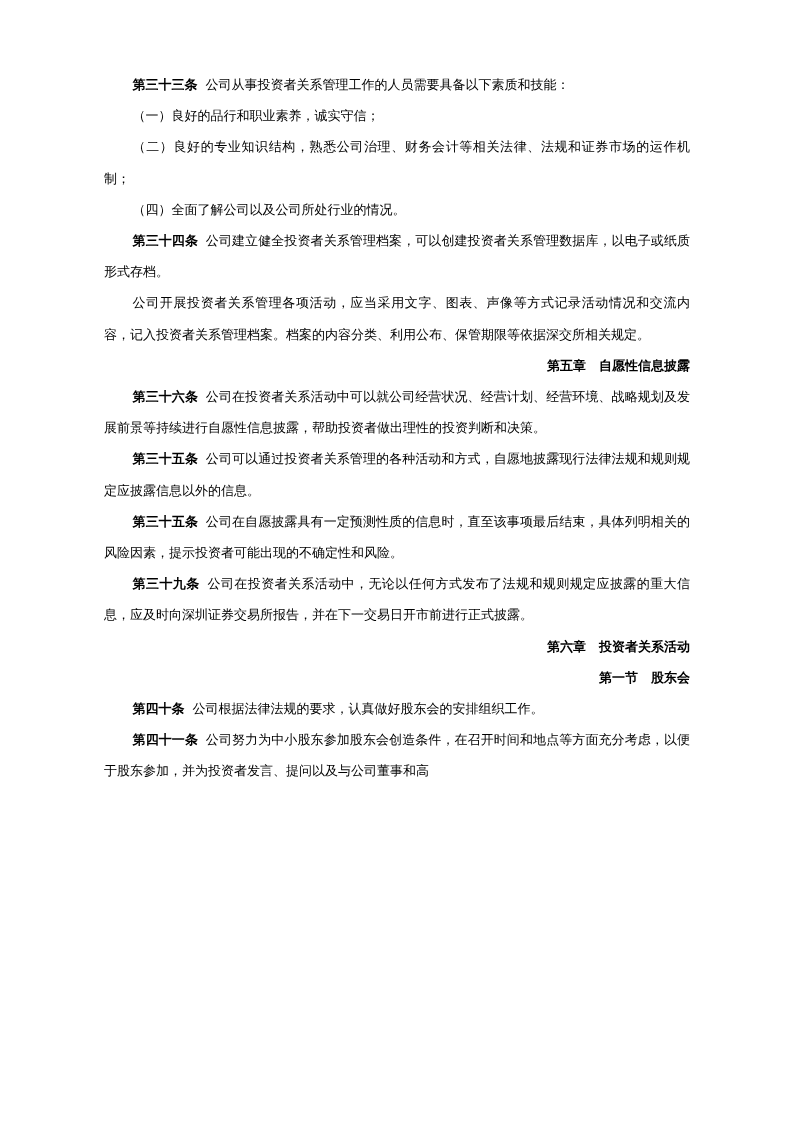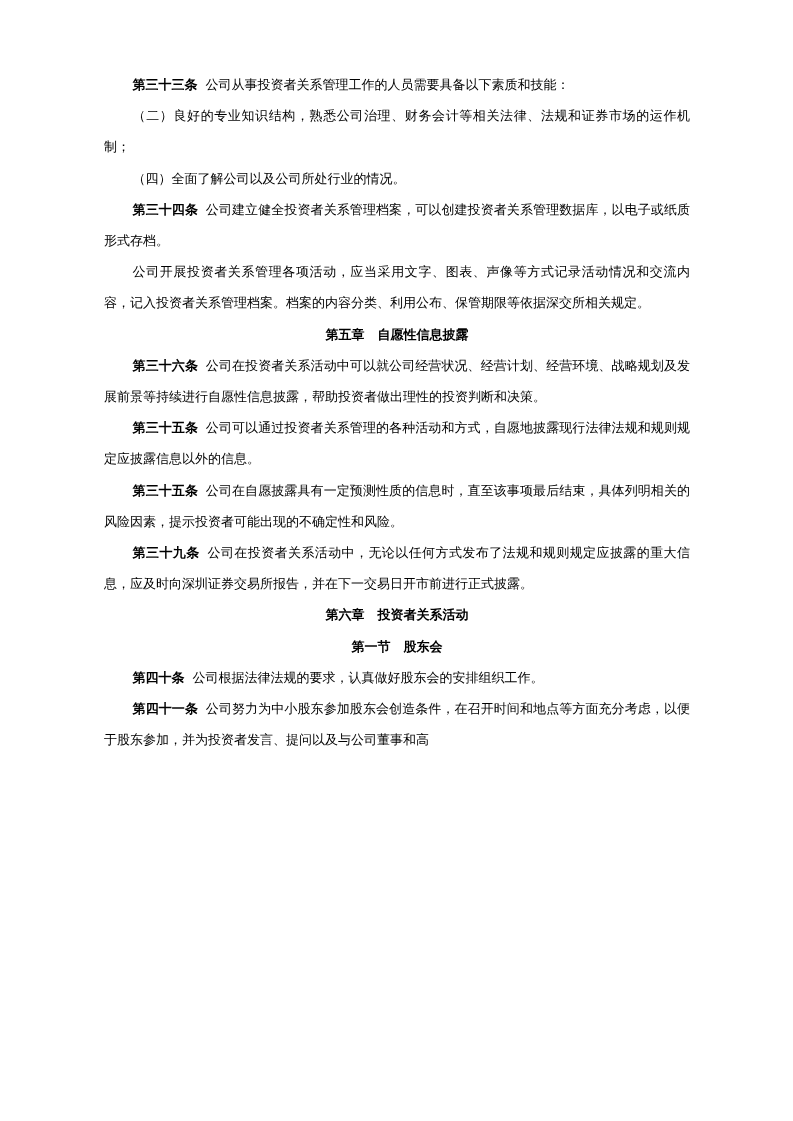--- a/index.html
+++ b/index.html
@@ -29,34 +29,35 @@
     word-break: break-all;
   }
   p.para {
     text-indent: 2.2em;
   }
   .artnum {
     font-weight: bold;
     margin-right: 0.6em;
   }
   p.heading {
-    text-align: center;
+    text-align: right;
     text-indent: 0;
     font-weight: bold;
   }
   .hlabel {
     margin-right: 1em;
   }
 </style>
 </head>
 <body>
 
 <div class="page">
   <div class="content" id="doc-content">
       <p class="para"><span class="artnum">第三十三条</span><span>公司从事投资者关系管理工作的人员需要具备以下素质和技能：</span></p>
+      <p class="para"><span>（一）良好的品行和职业素养，诚实守信；</span></p>
       <p class="para"><span>（二）良好的专业知识结构，熟悉公司治理、财务会计等相关法律、法规和证券市场的运作机制；</span></p>
       <p class="para"><span>（四）全面了解公司以及公司所处行业的情况。</span></p>
       <p class="para"><span class="artnum">第三十四条</span><span>公司建立健全投资者关系管理档案，可以创建投资者关系管理数据库，以电子或纸质形式存档。</span></p>
       <p class="para"><span>公司开展投资者关系管理各项活动，应当采用文字、图表、声像等方式记录活动情况和交流内容，记入投资者关系管理档案。档案的内容分类、利用公布、保管期限等依据深交所相关规定。</span></p>
       <p class="heading chapter"><span class="hlabel">第五章</span><span>自愿性信息披露</span></p>
       <p class="para"><span class="artnum">第三十六条</span><span>公司在投资者关系活动中可以就公司经营状况、经营计划、经营环境、战略规划及发展前景等持续进行自愿性信息披露，帮助投资者做出理性的投资判断和决策。</span></p>
       <p class="para"><span class="artnum">第三十五条</span><span>公司可以通过投资者关系管理的各种活动和方式，自愿地披露现行法律法规和规则规定应披露信息以外的信息。</span></p>
       <p class="para"><span class="artnum">第三十五条</span><span>公司在自愿披露具有一定预测性质的信息时，直至该事项最后结束，具体列明相关的风险因素，提示投资者可能出现的不确定性和风险。</span></p>
       <p class="para"><span class="artnum">第三十九条</span><span>公司在投资者关系活动中，无论以任何方式发布了法规和规则规定应披露的重大信息，应及时向深圳证券交易所报告，并在下一交易日开市前进行正式披露。</span></p>
       <p class="heading chapter"><span class="hlabel">第六章</span><span>投资者关系活动</span></p>

